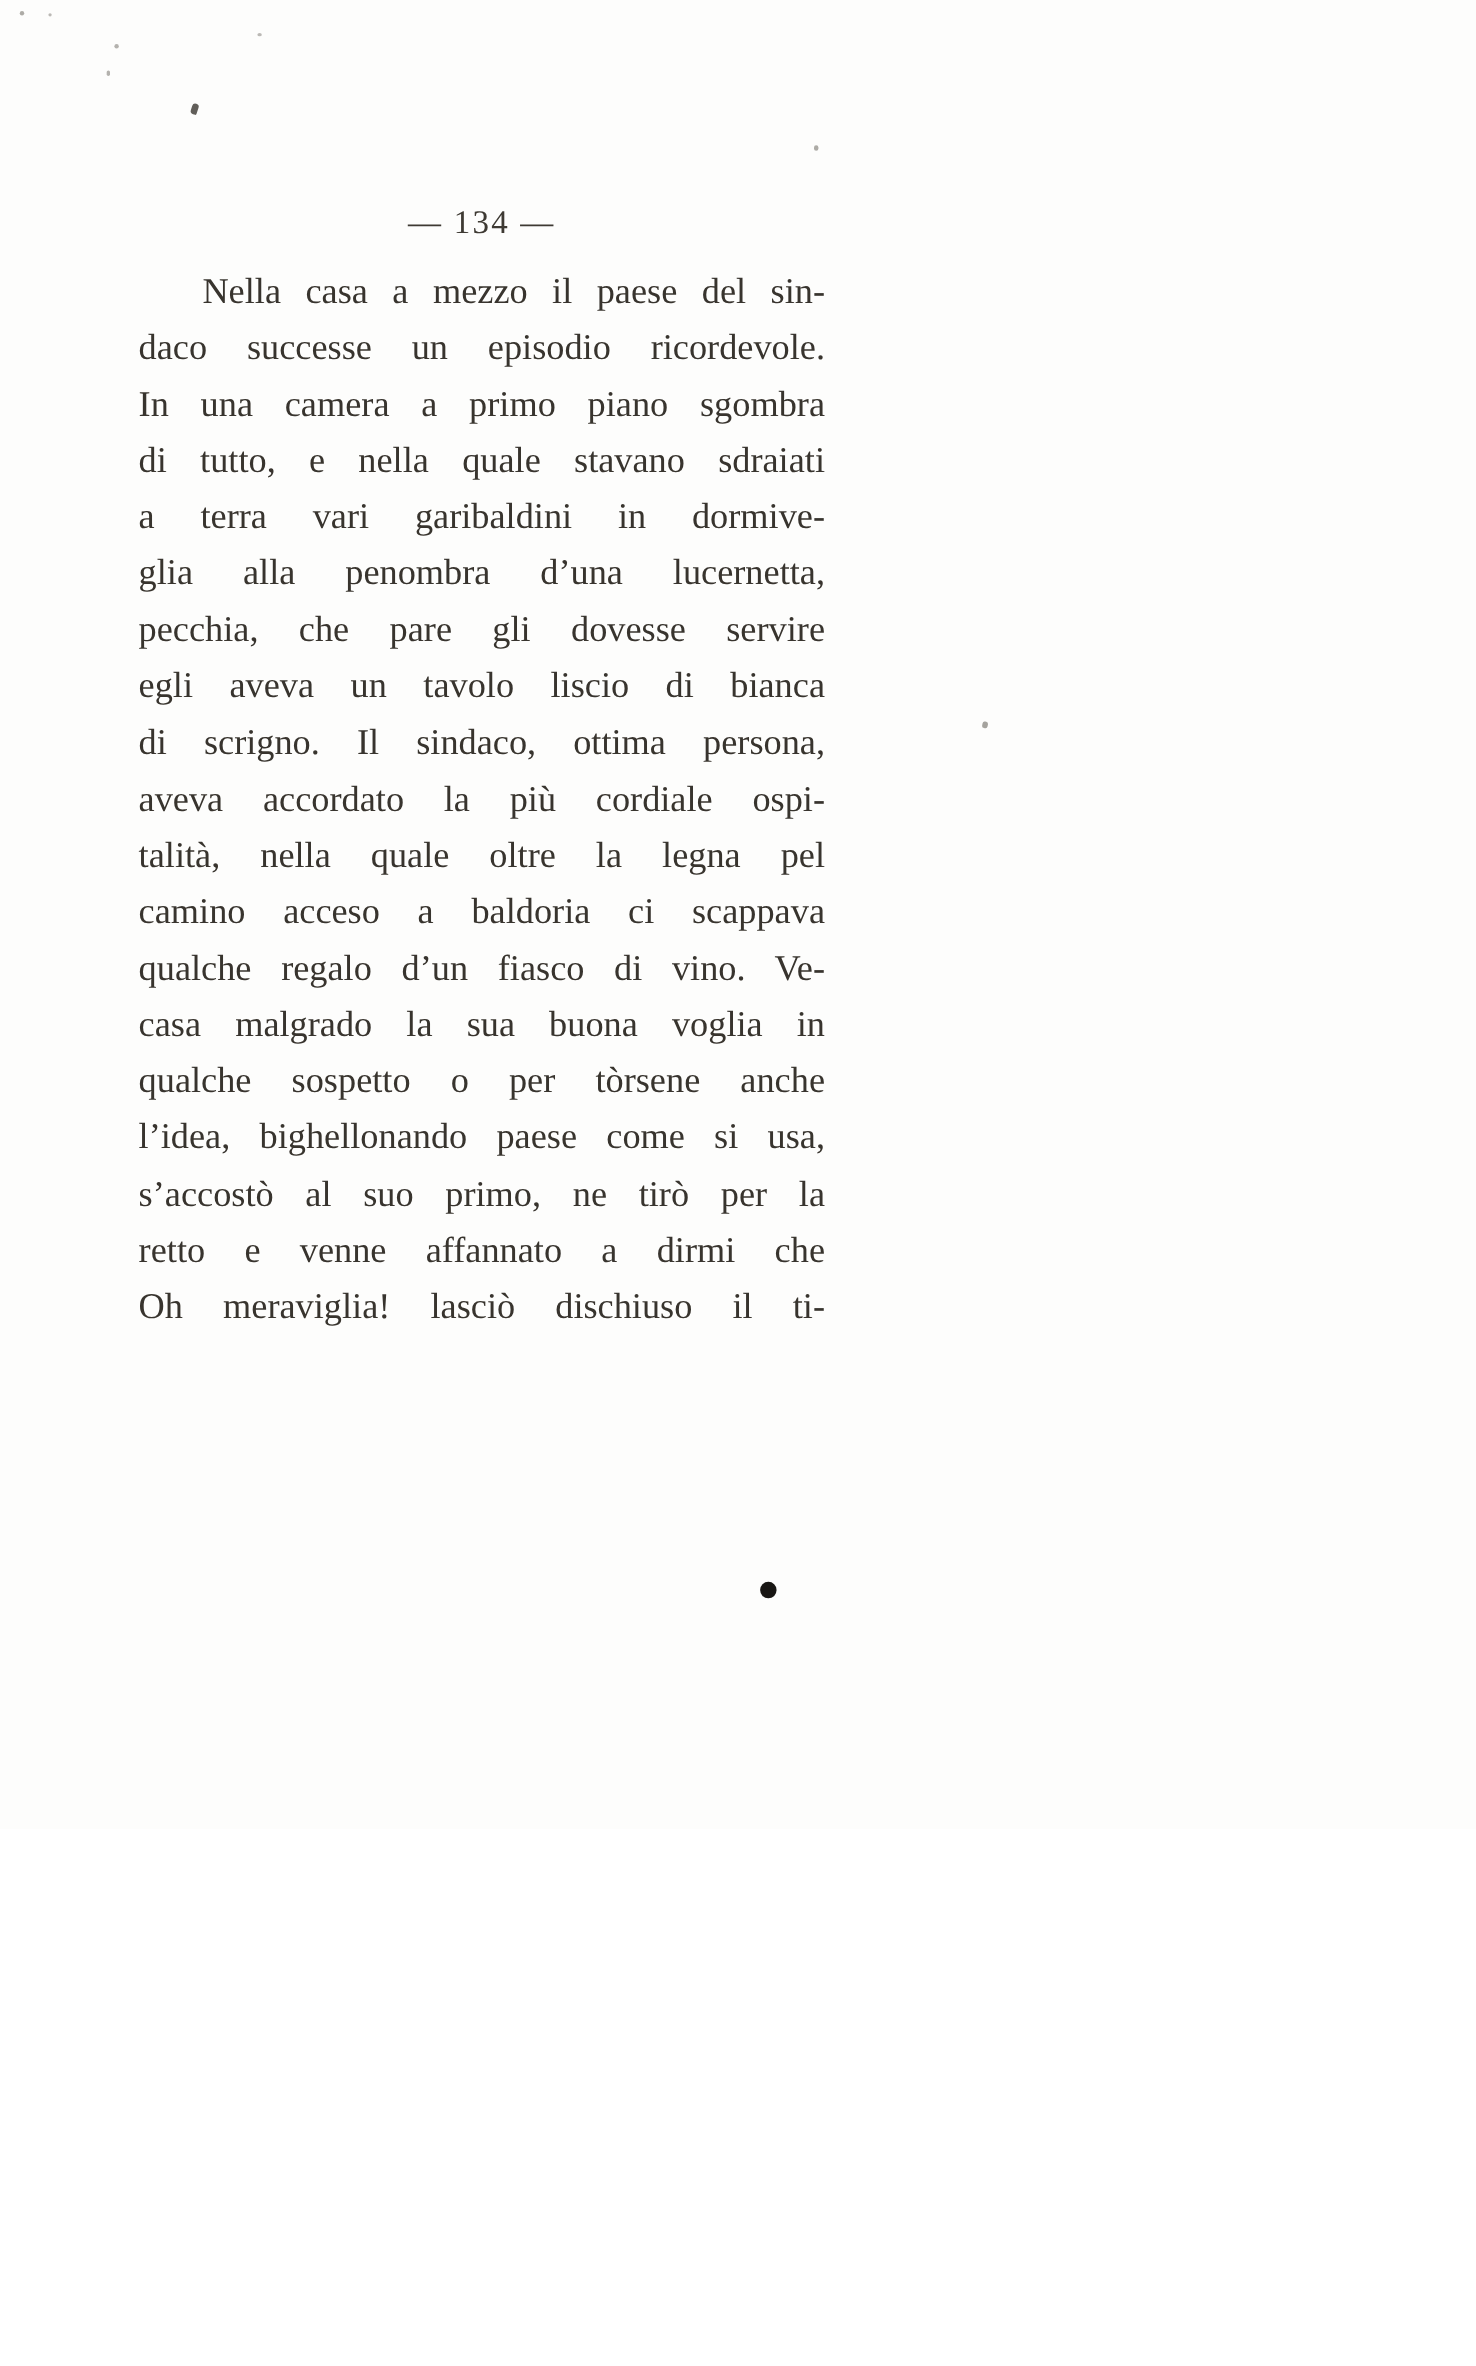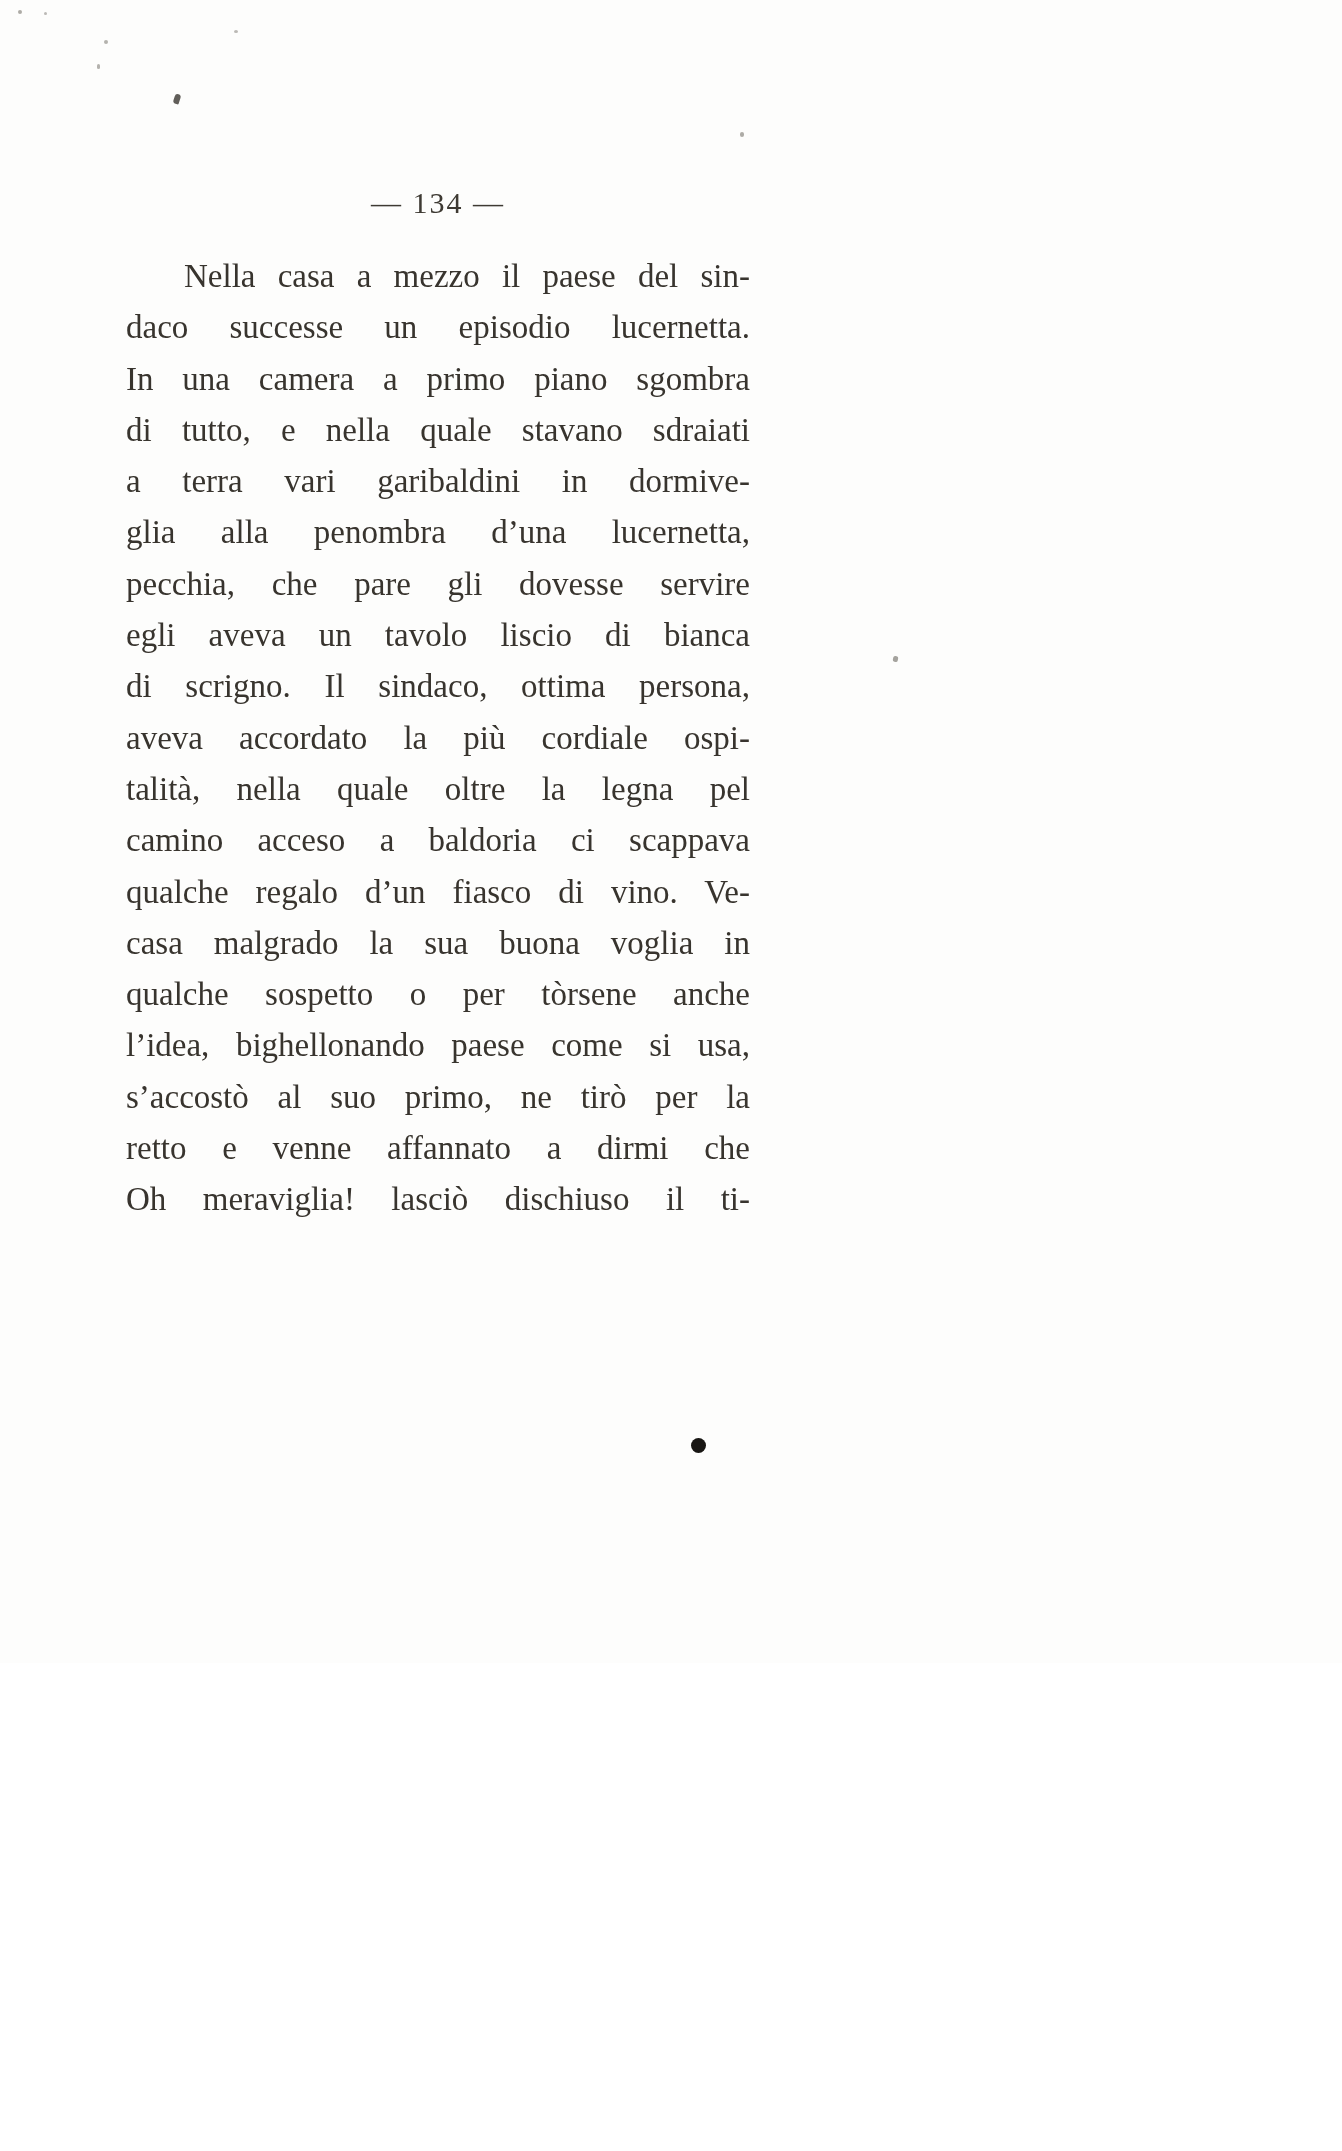--- a/index.html
+++ b/index.html
@@ -35,21 +35,20 @@
     line-height: 51.3px;
   }
   .line {
     text-align: justify;
     text-align-last: justify;
     white-space: nowrap;
     height: 51.3px;
   }
   .line.indent {
     padding-left: 58px;
-    margin-top: 11px;
   }
   .speck {
     position: absolute;
     background: #6b675f;
     border-radius: 50%;
   }
   .speck.s1 { left: 18px;  top: 10px;  width: 4px; height: 4px; opacity: .55; }
   .speck.s2 { left: 44px;  top: 12px;  width: 3px; height: 3px; opacity: .45; }
   .speck.s3 { left: 104px; top: 40px;  width: 4px; height: 4px; opacity: .5; }
   .speck.s4 { left: 234px; top: 30px;  width: 4px; height: 3px; opacity: .45; }
@@ -69,21 +68,21 @@
 </style>
 </head>
 <body>
 
 <div class="page">
 
   <div class="page-number">— 134 —</div>
 
   <div class="text-block">
     <div class="line indent">Nella casa a mezzo il paese del sin-</div>
-    <div class="line">daco successe un episodio lucernetta.</div>
+    <div class="line">daco successe un episodio ricordevole.</div>
     <div class="line">In una camera a primo piano sgombra</div>
     <div class="line">di tutto, e nella quale stavano sdraiati</div>
     <div class="line">a terra vari garibaldini in dormive-</div>
     <div class="line">glia alla penombra d’una lucernetta,</div>
     <div class="line">pecchia, che pare gli dovesse servire</div>
     <div class="line">egli aveva un tavolo liscio di bianca</div>
     <div class="line">di scrigno. Il sindaco, ottima persona,</div>
     <div class="line">aveva accordato la più cordiale ospi-</div>
     <div class="line">talità, nella quale oltre la legna pel</div>
     <div class="line">camino acceso a baldoria ci scappava</div>

